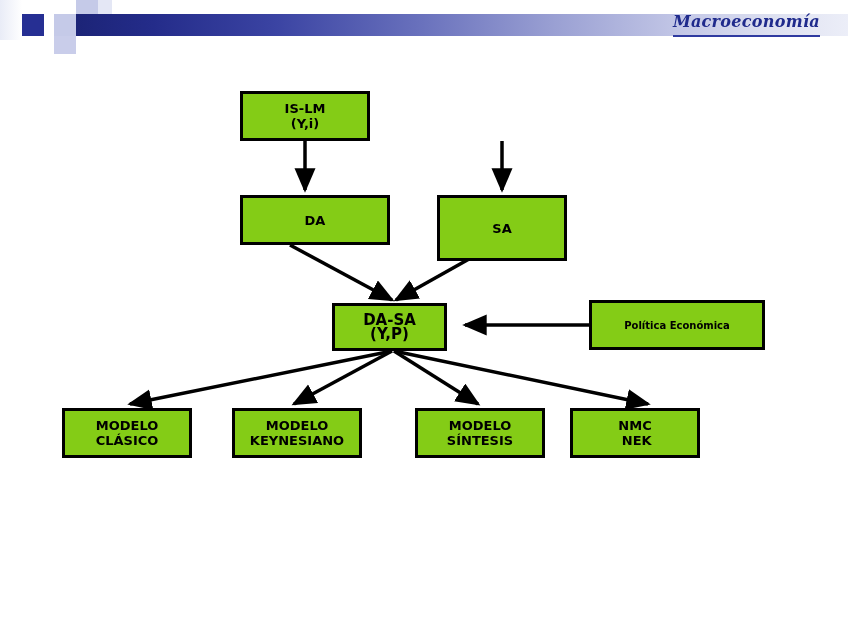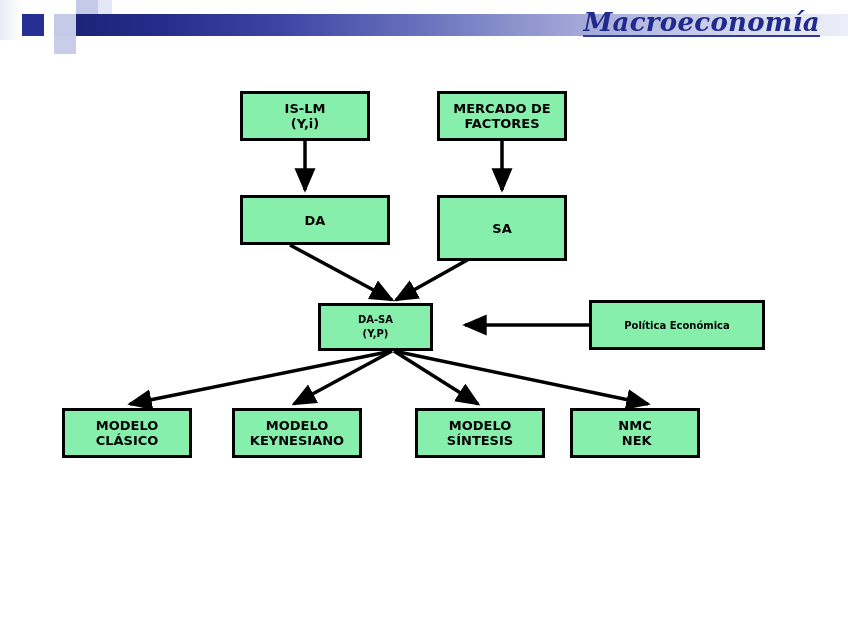--- a/index.html
+++ b/index.html
@@ -71,59 +71,59 @@
         #6a72bd 45%, #9aa0d3 62%, #c2c6e6 78%,
         #dde0f0 90%, #eceef8 100%);
   }
   #header-title {
     position: absolute;
     right: 28px;
     top: 10px;
     font-family: "DejaVu Serif", serif;
     font-style: italic;
     font-weight: bold;
-    font-size: 26px;
+    font-size: 16px;
     color: #1f2a8c;
     letter-spacing: 0.3px;
     border-bottom: 2px solid #2f3aa0;
     padding-bottom: 1px;
     line-height: 24px;
     z-index: 5;
   }
 
   
   #diagram {
     position: absolute;
     left: 0; top: 0;
     width: 848px; height: 636px;
   }
   .node {
     position: absolute;
     box-sizing: border-box;
     border: 3px solid #000000;
-    background: #86efac;
+    background: #84cc16;
     color: #000000;
     font-weight: bold;
     font-size: 13px;
     line-height: 15px;
     text-align: center;
     display: flex;
     align-items: center;
     justify-content: center;
     z-index: 3;
   }
   .node .lines {
     white-space: pre-line;
   }
   #node-islm      { left: 240px; top: 91px;  width: 130px; height: 50px; }
   #node-mercado   { left: 437px; top: 91px;  width: 130px; height: 50px; }
   #node-da        { left: 240px; top: 195px; width: 150px; height: 50px; }
   #node-sa        { left: 437px; top: 195px; width: 130px; height: 66px; }
-  #node-dasa      { left: 318px; top: 303px; width: 115px; height: 48px;
-                    font-size: 10px; line-height: 14px; }
+  #node-dasa      { left: 332px; top: 303px; width: 115px; height: 48px;
+                    font-size: 15px; line-height: 14px; }
   #node-politica  { left: 589px; top: 300px; width: 176px; height: 50px;
                     font-size: 10px; }
   #node-clasico   { left: 62px;  top: 408px; width: 130px; height: 50px; }
   #node-keynes    { left: 232px; top: 408px; width: 130px; height: 50px; }
   #node-sintesis  { left: 415px; top: 408px; width: 130px; height: 50px; }
   #node-nmc       { left: 570px; top: 408px; width: 130px; height: 50px; text-align: right; }
 
   #edges {
     position: absolute;
     left: 0; top: 0;
@@ -169,24 +169,20 @@
     <line x1="392" y1="351" x2="294" y2="404" stroke="#000000" stroke-width="3.5" marker-end="url(#ah)"></line>
     <line x1="394" y1="351" x2="478" y2="404" stroke="#000000" stroke-width="3.5" marker-end="url(#ah)"></line>
     <line x1="394" y1="351" x2="648" y2="404" stroke="#000000" stroke-width="3.5" marker-end="url(#ah)"></line>
   </svg>
 
   <div class="node" id="node-islm">
     <span class="lines">IS-LM
 (Y,i)</span>
   </div>
 
-  <div class="node" id="node-mercado">
-    <span class="lines">MERCADO DE
-FACTORES</span>
-  </div>
 
   <div class="node" id="node-da">
     <span class="lines">DA</span>
   </div>
 
   <div class="node" id="node-sa">
     <span class="lines">SA</span>
   </div>
 
   <div class="node" id="node-dasa">

